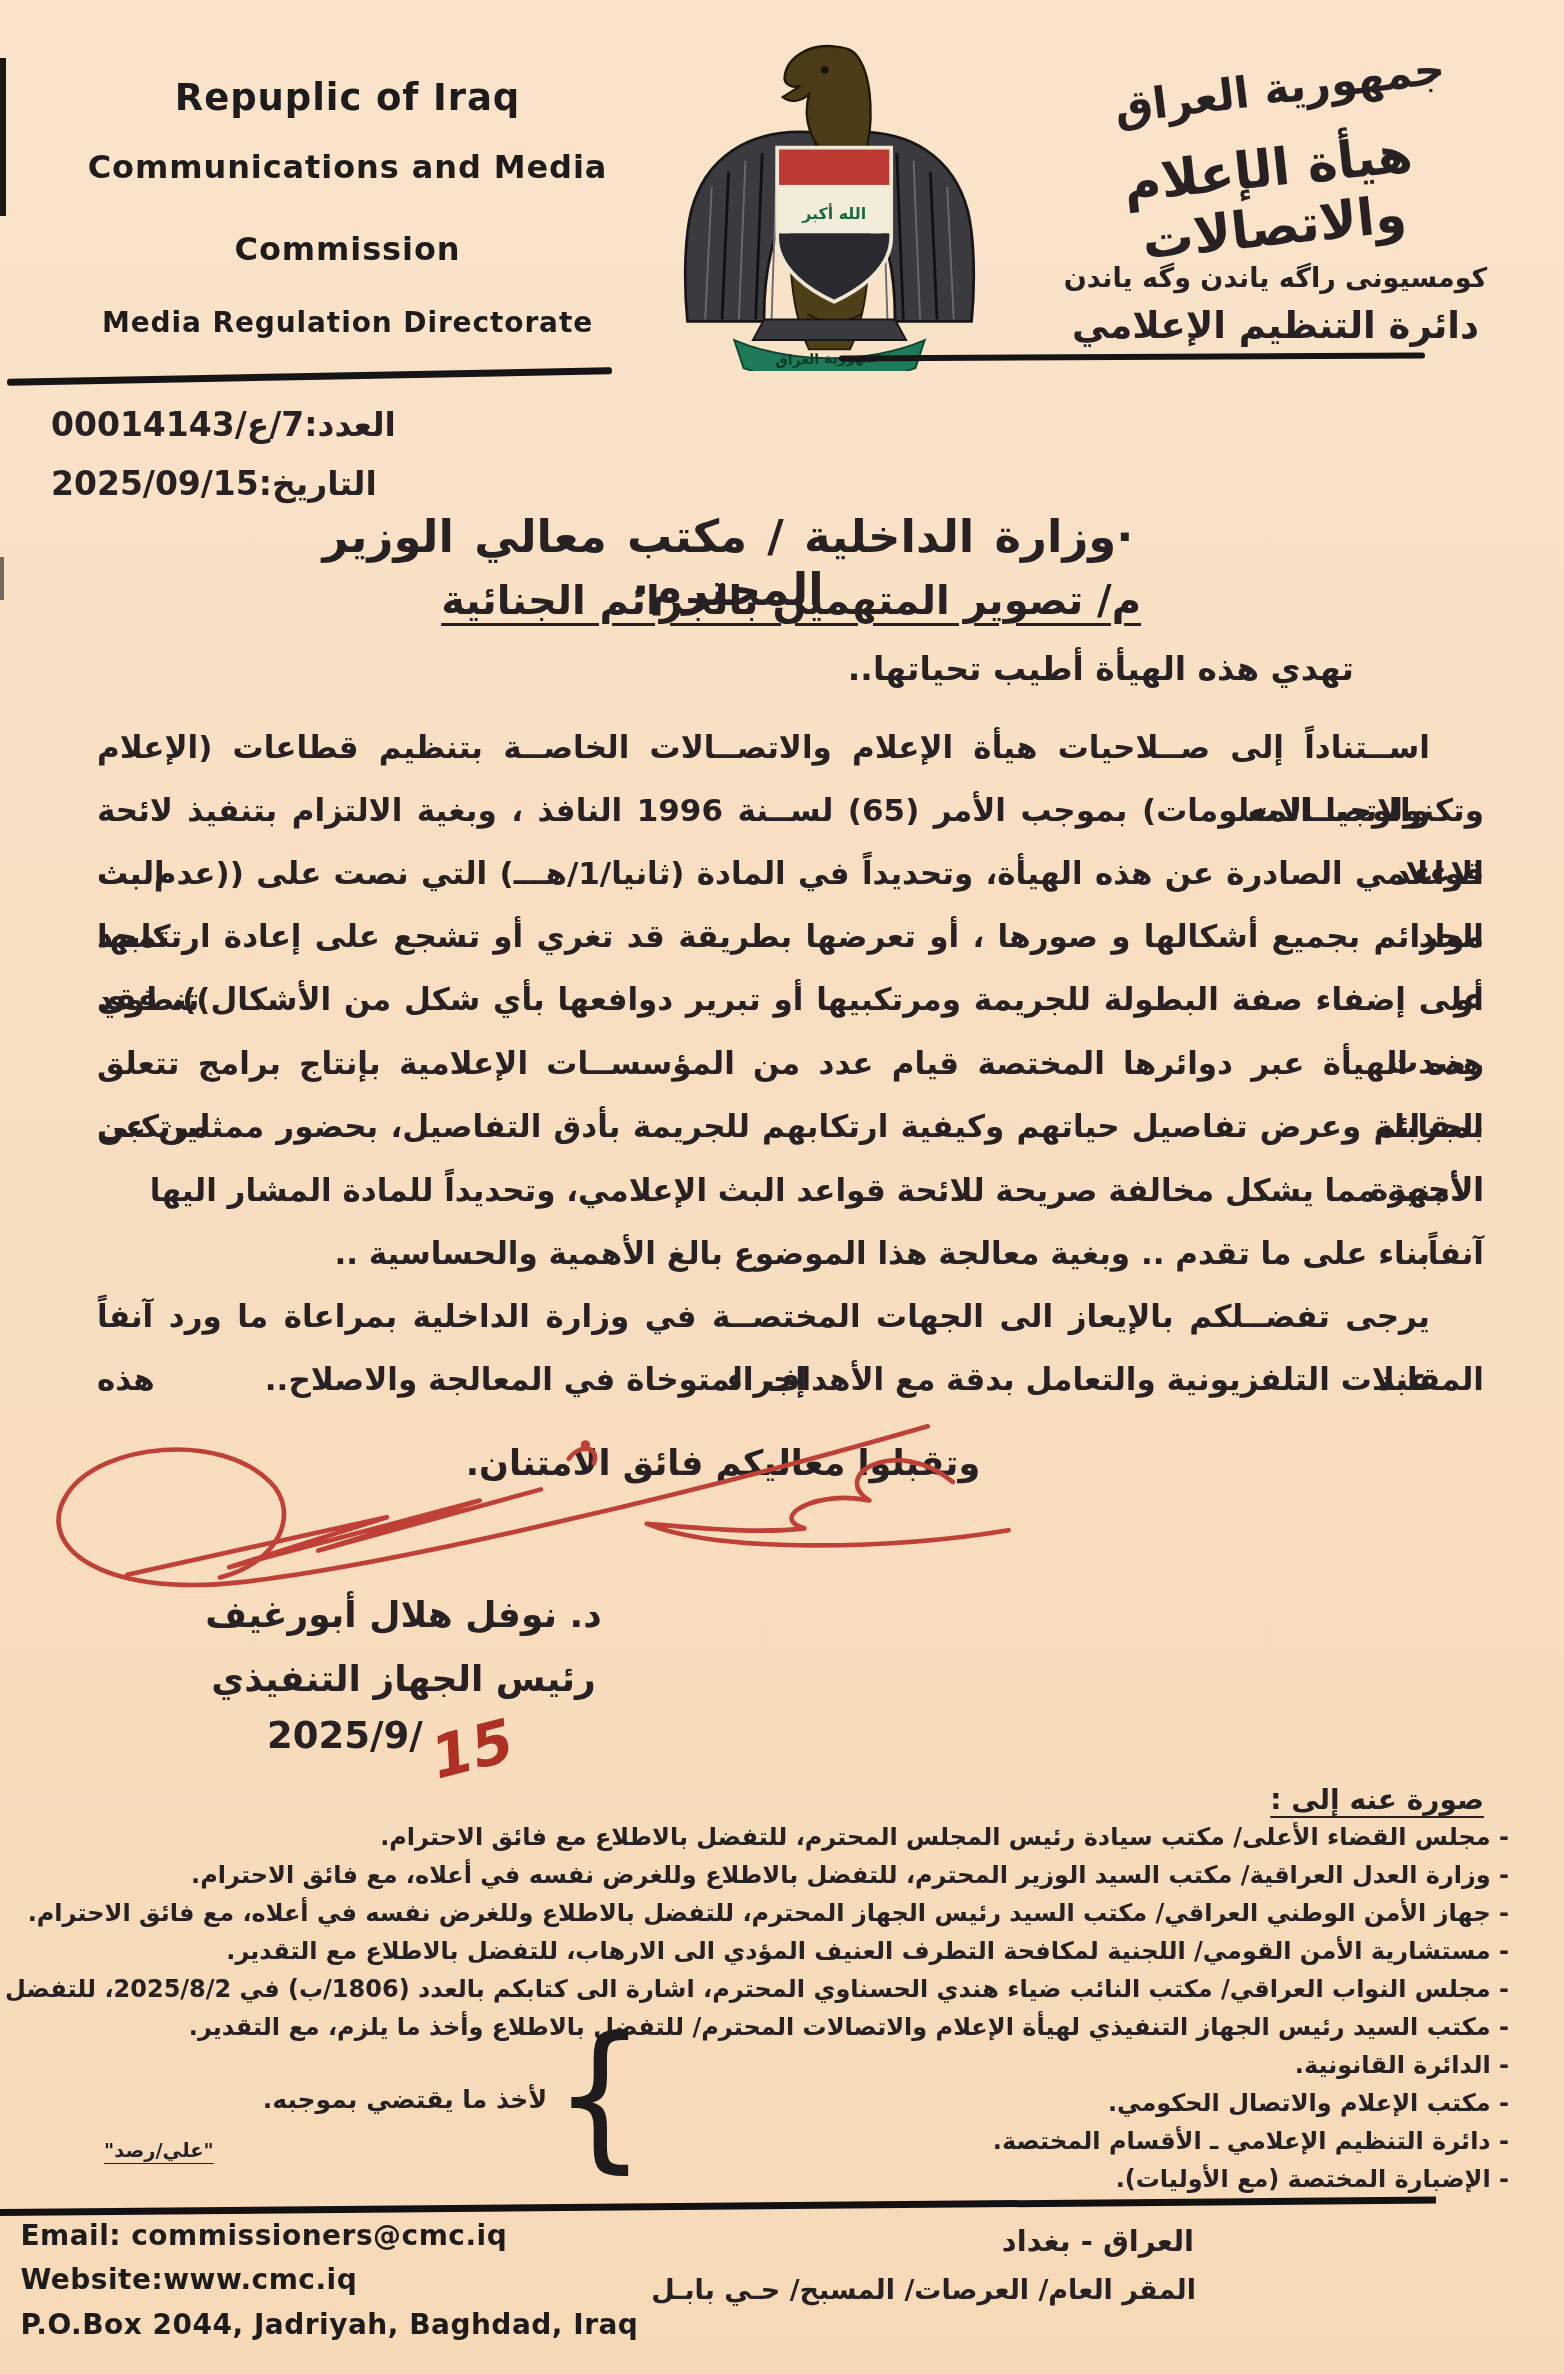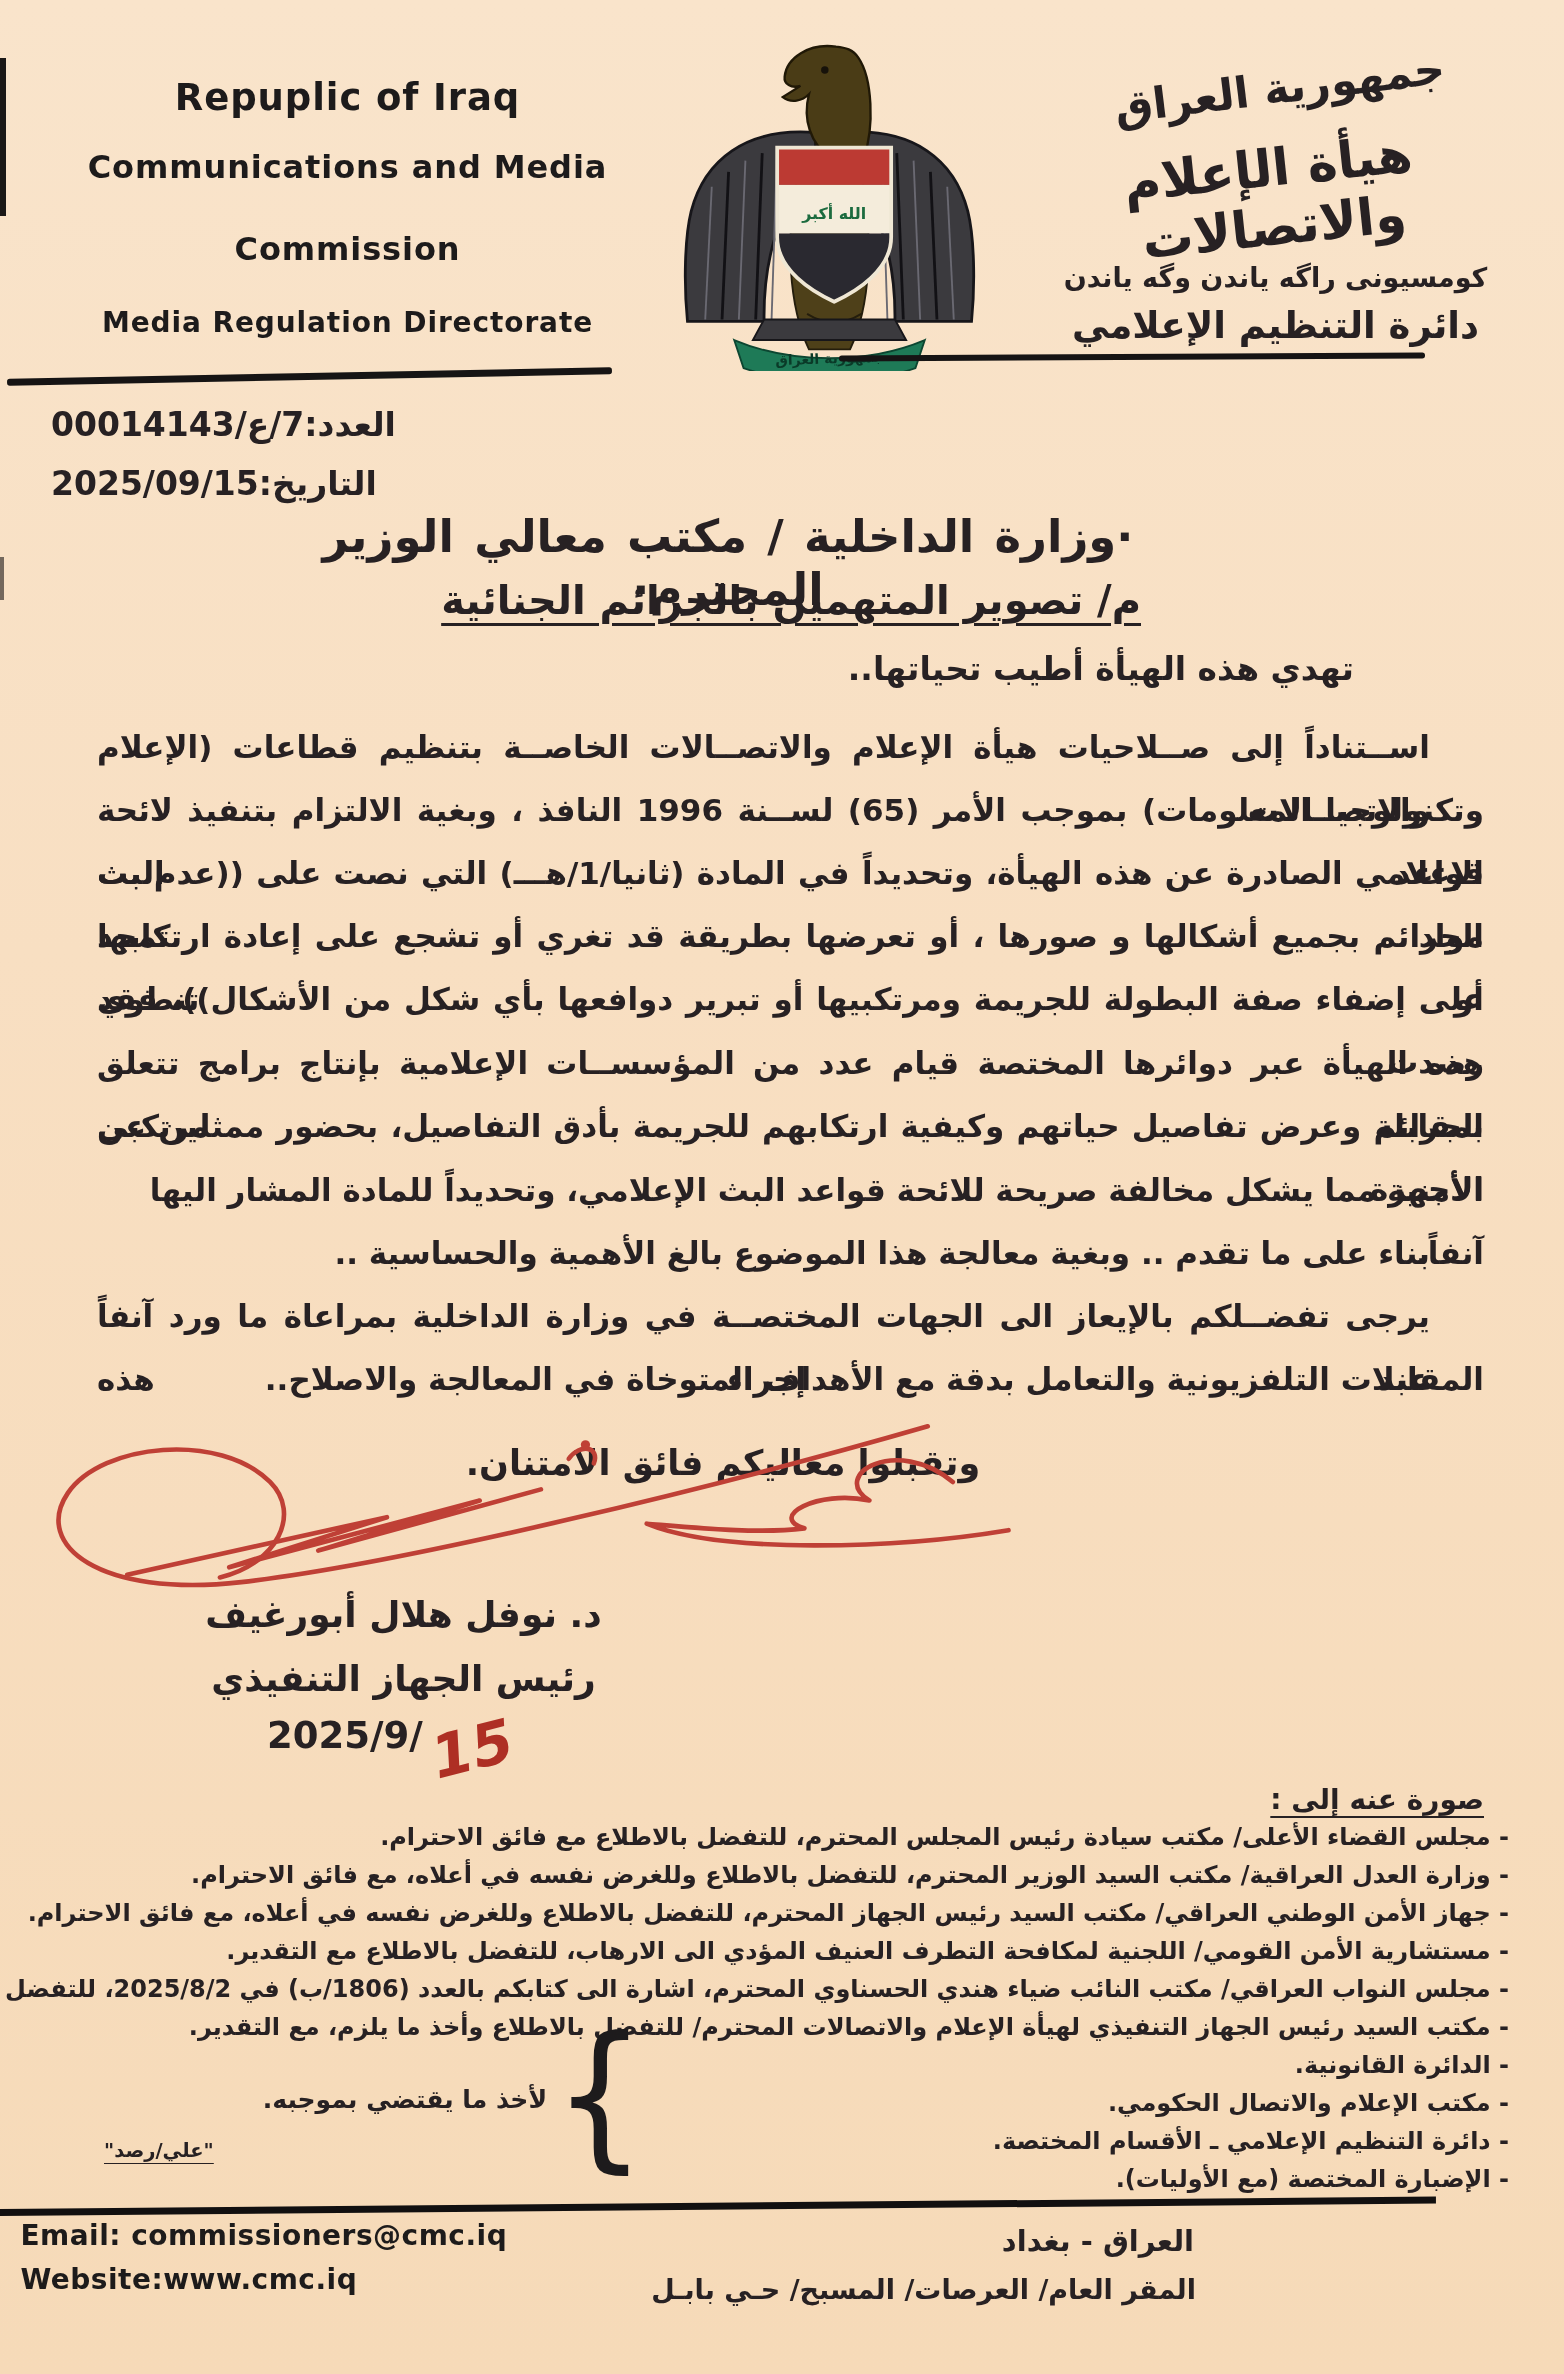--- a/index.html
+++ b/index.html
@@ -176,17 +176,18 @@
   <div class="abs ar cc-item" style="top:2160px;">- الإضبارة المختصة (مع الأوليات).</div>
 
   <div class="abs brace">{</div>
   <div class="abs ar brace-note">لأخذ ما يقتضي بموجبه.</div>
 
   <div class="abs ar typist"><span>"علي/رصد"</span></div>
 
   <div class="abs foot-rule"></div>
   <div class="abs foot-en fe1">Email: commissioners@cmc.iq</div>
   <div class="abs foot-en fe2">Website:www.cmc.iq</div>
+  <div class="abs foot-en fe3">P.O.Box 2044, Jadriyah, Baghdad, Iraq</div>
   <div class="abs ar foot-ar1">العراق - بغداد</div>
   <div class="abs ar foot-ar2">المقر العام/ العرصات/ المسبح/ حـي بابـل</div>
 
 </div>
 
 
 </body></html>

